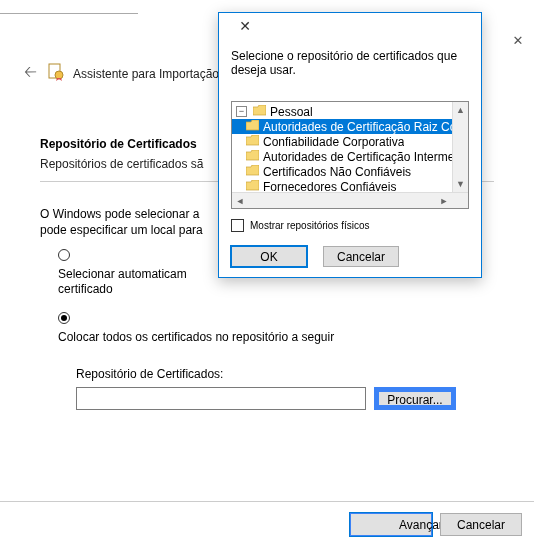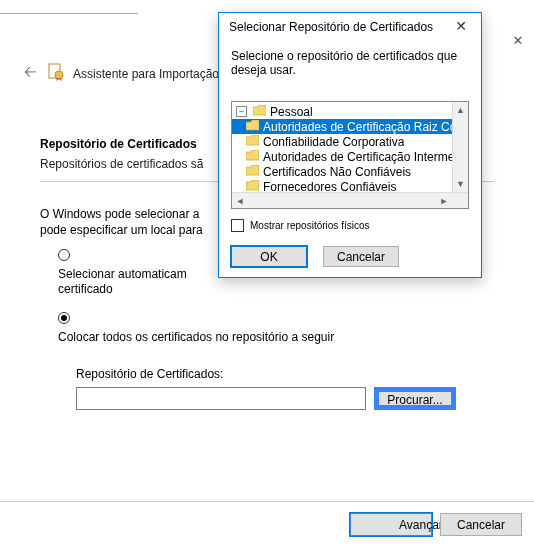--- a/index.html
+++ b/index.html
@@ -112,21 +112,20 @@
   </div>
 
   <div class="bottom-bar">
     <button class="btn primary">Avançar</button>
     <button class="btn">Cancelar</button>
   </div>
 </div>
 
 <div class="dialog">
   <div class="dialog-title">
-    <span>Selecionar Repositório de Certificados</span>
     <span class="dialog-close">✕</span>
   </div>
   <div class="dialog-body">
     <div class="dialog-msg">Selecione o repositório de certificados que deseja usar.</div>
 
     <div class="tree">
       <div class="tree-rows" id="tree-rows">
           <div class="tree-row first">
             <div class="expand-box">−</div>
             <span><svg class="folder-icon" viewBox="0 0 13 11">

